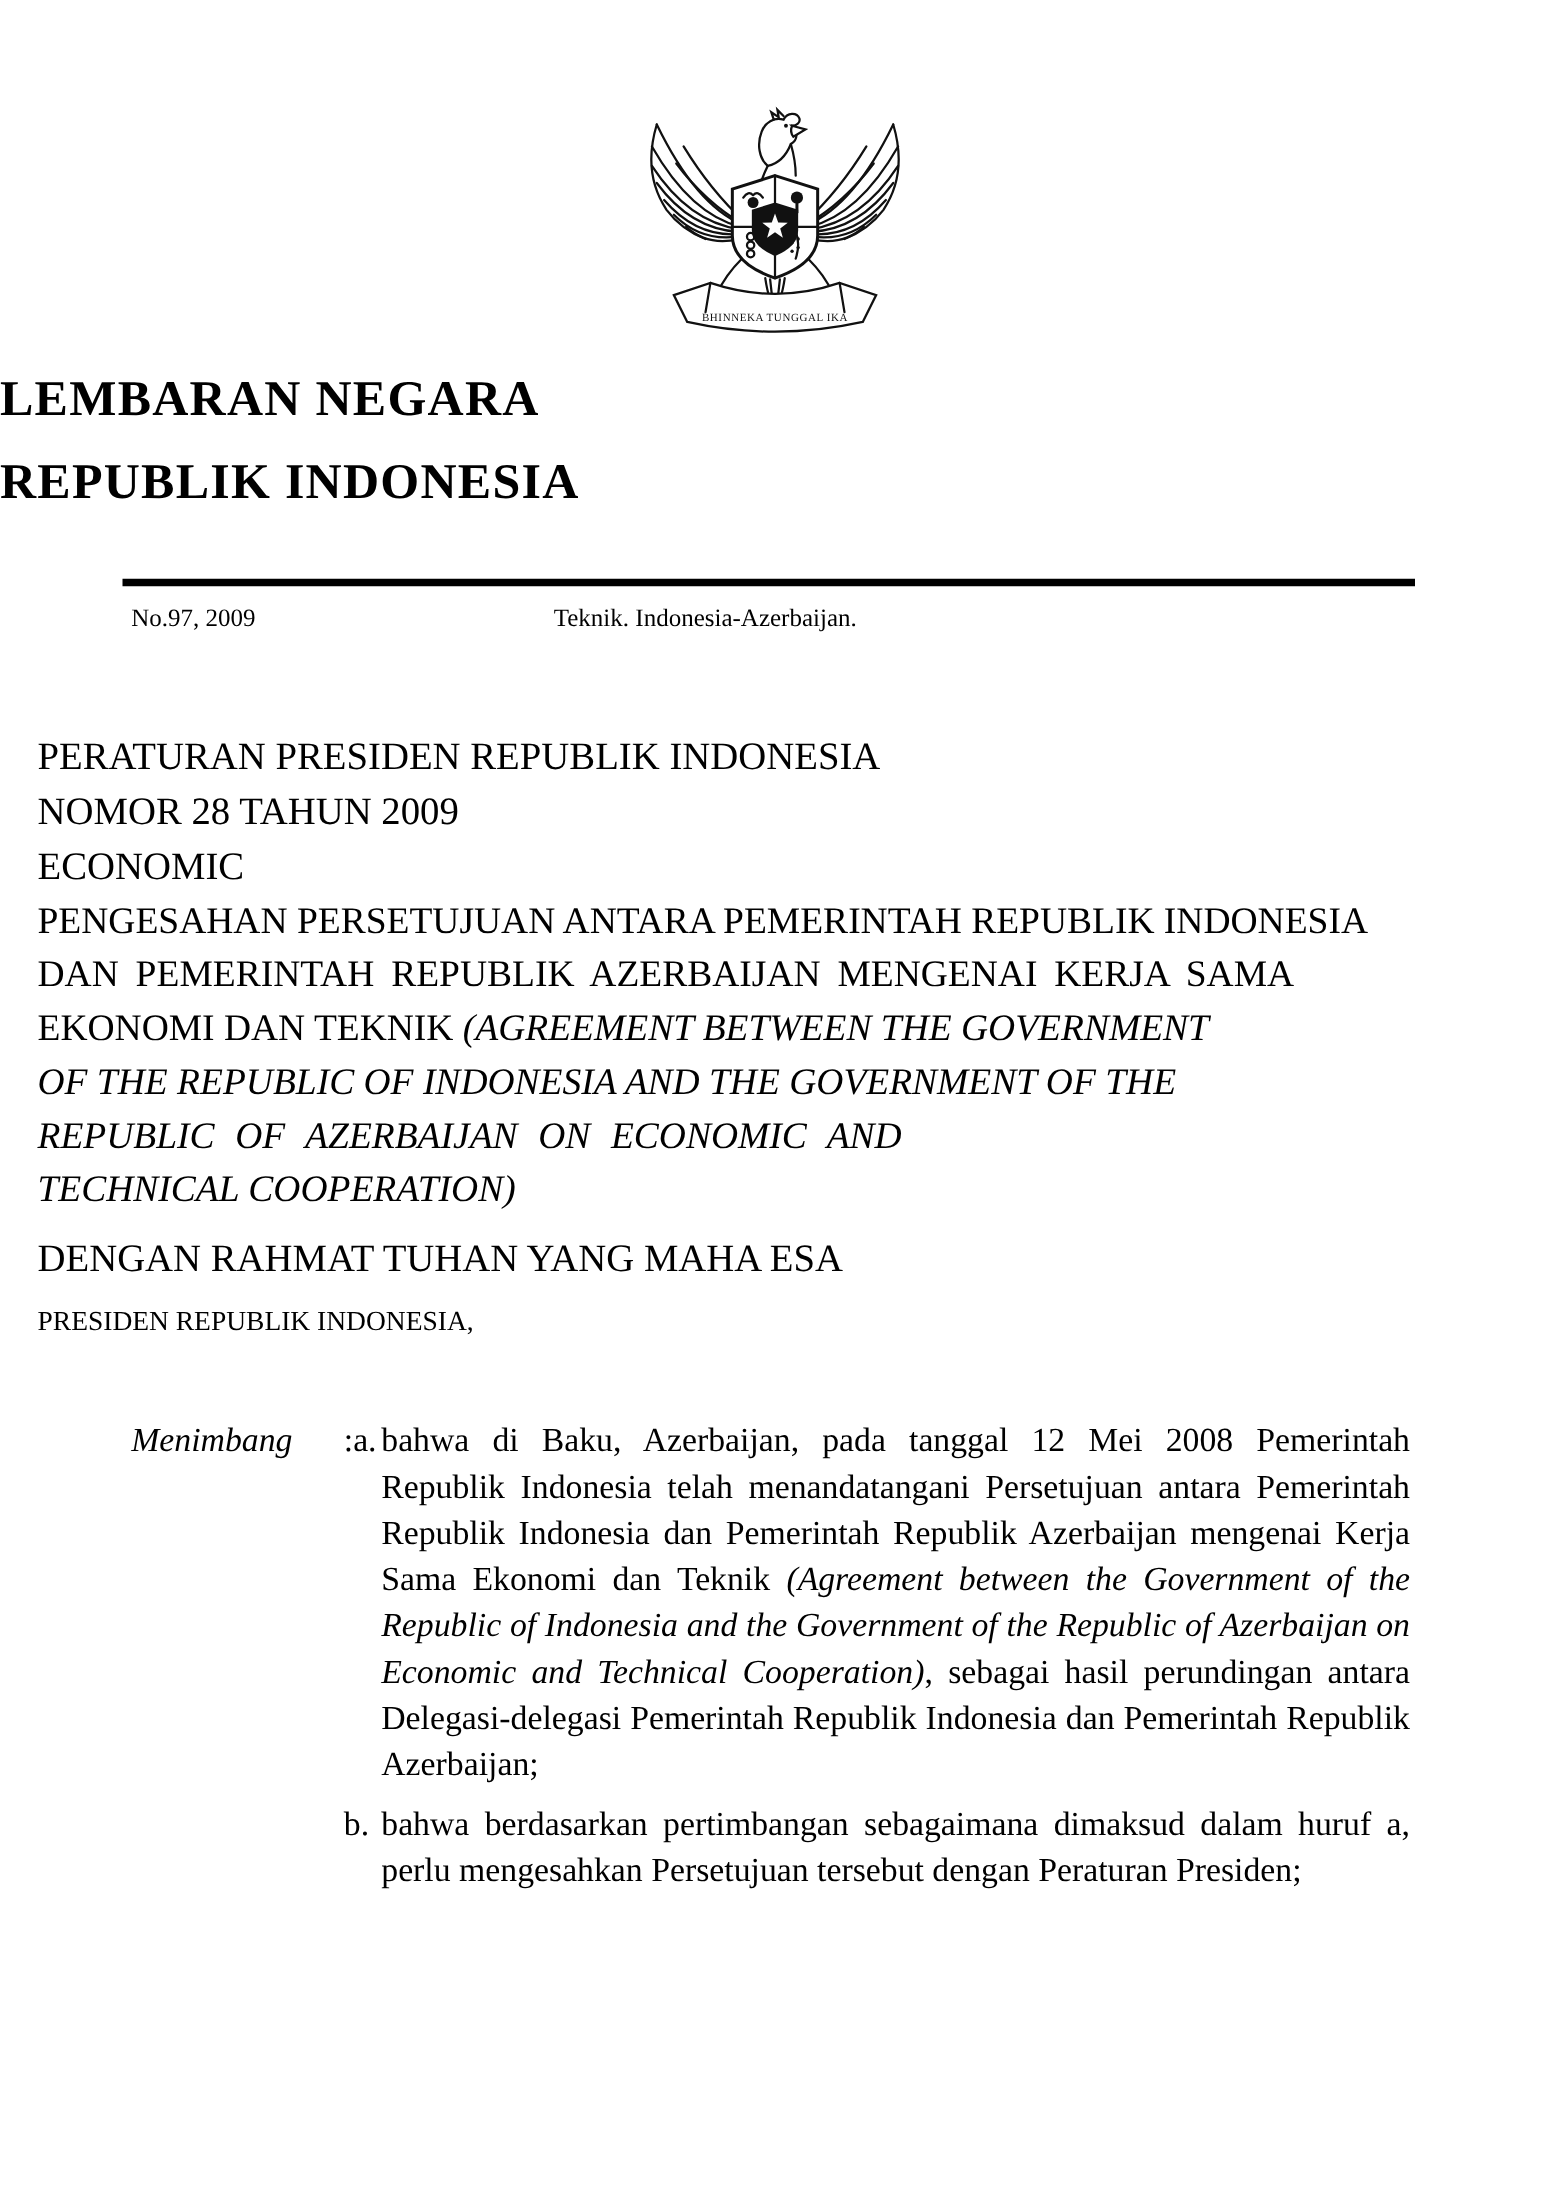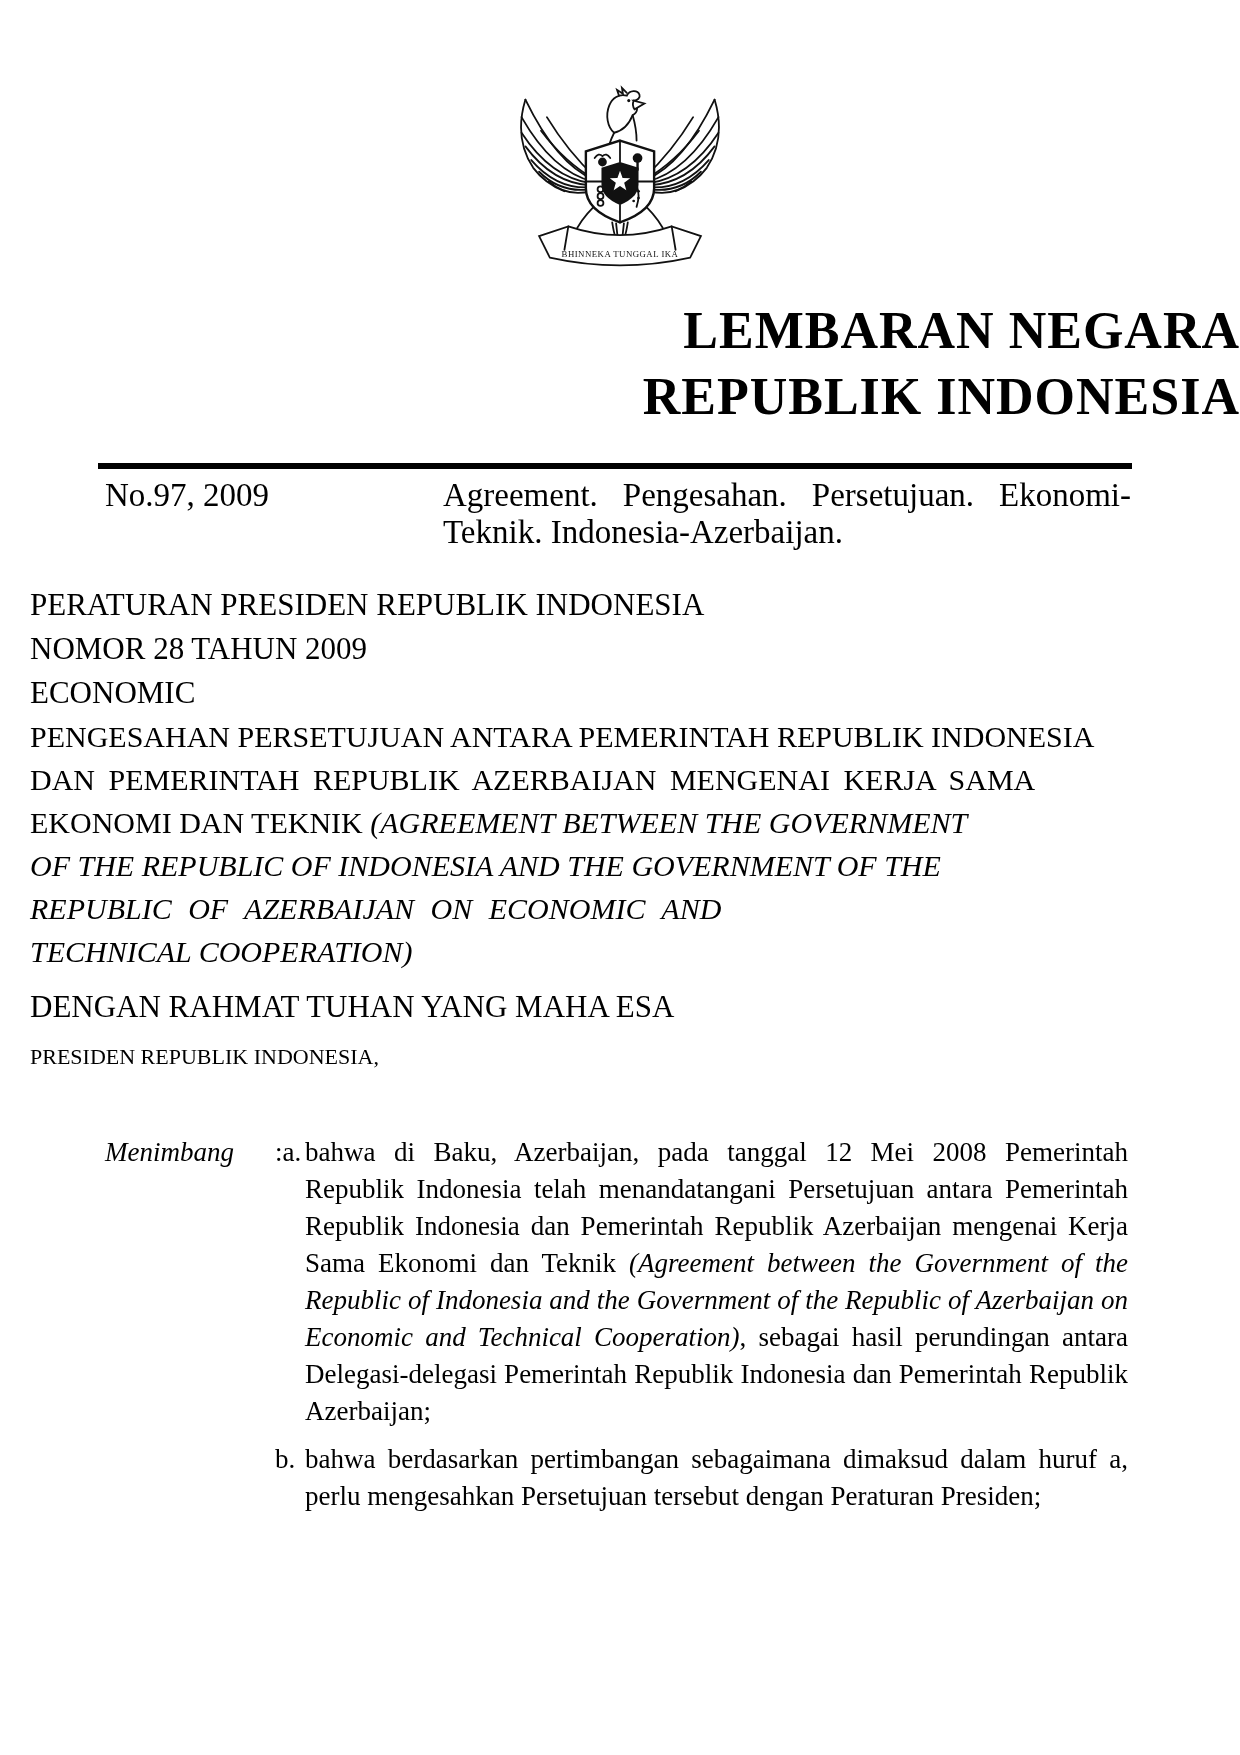--- a/index.html
+++ b/index.html
@@ -13,30 +13,30 @@
   }
   
   .emblem{
     position:absolute;top:84px;left:50%;transform:translateX(-50%);
     width:205px;height:195px;
   }
   .emblem path,.emblem circle{vector-effect:non-scaling-stroke;}
   
   .gz-title{
     position:absolute;top:286px;left:0;right:0;
-    text-align:right;font-weight:700;
-    font-size:52px;line-height:66px;letter-spacing:1px;margin-top:12px;
+    text-align:left;font-weight:700;
+    font-size:40px;line-height:66px;letter-spacing:1px;
   }
   .rule{
     position:absolute;top:463px;left:98px;width:1034px;height:6px;
     background:#000;
   }
   .issue-row{
     position:absolute;top:477px;left:105px;width:1026px;
-    display:flex;font-size:33px;line-height:37px;
+    display:flex;font-size:20px;line-height:37px;
   }
   .issue-no{width:338px;flex:0 0 338px;}
   .subject{flex:1;}
   .subject-l1{text-align:justify;text-align-last:justify;}
   .subject-l2{text-align:left;}
   
   .reg-head{
     position:absolute;top:583px;left:30px;right:30px;
   }
   .reg-line{font-size:31px;line-height:44px;}
@@ -131,21 +131,20 @@
   <div class="gz-title">
     <div>LEMBARAN NEGARA</div>
     <div>REPUBLIK INDONESIA</div>
   </div>
 
   <div class="rule"></div>
 
   <div class="issue-row">
     <div class="issue-no">No.97, 2009</div>
     <div class="subject">
-      <div class="subject-l1">Agreement. Pengesahan. Persetujuan. Ekonomi-</div>
       <div class="subject-l2">Teknik. Indonesia-Azerbaijan.</div>
     </div>
   </div>
 
   <div class="reg-head">
     <div class="reg-line">PERATURAN PRESIDEN REPUBLIK INDONESIA</div>
     <div class="reg-line">NOMOR 28 TAHUN 2009</div>
     <div class="reg-line">ECONOMIC</div>
 
     <div class="t-line"><span>PENGESAHAN PERSETUJUAN ANTARA PEMERINTAH REPUBLIK INDONESIA</span></div>

